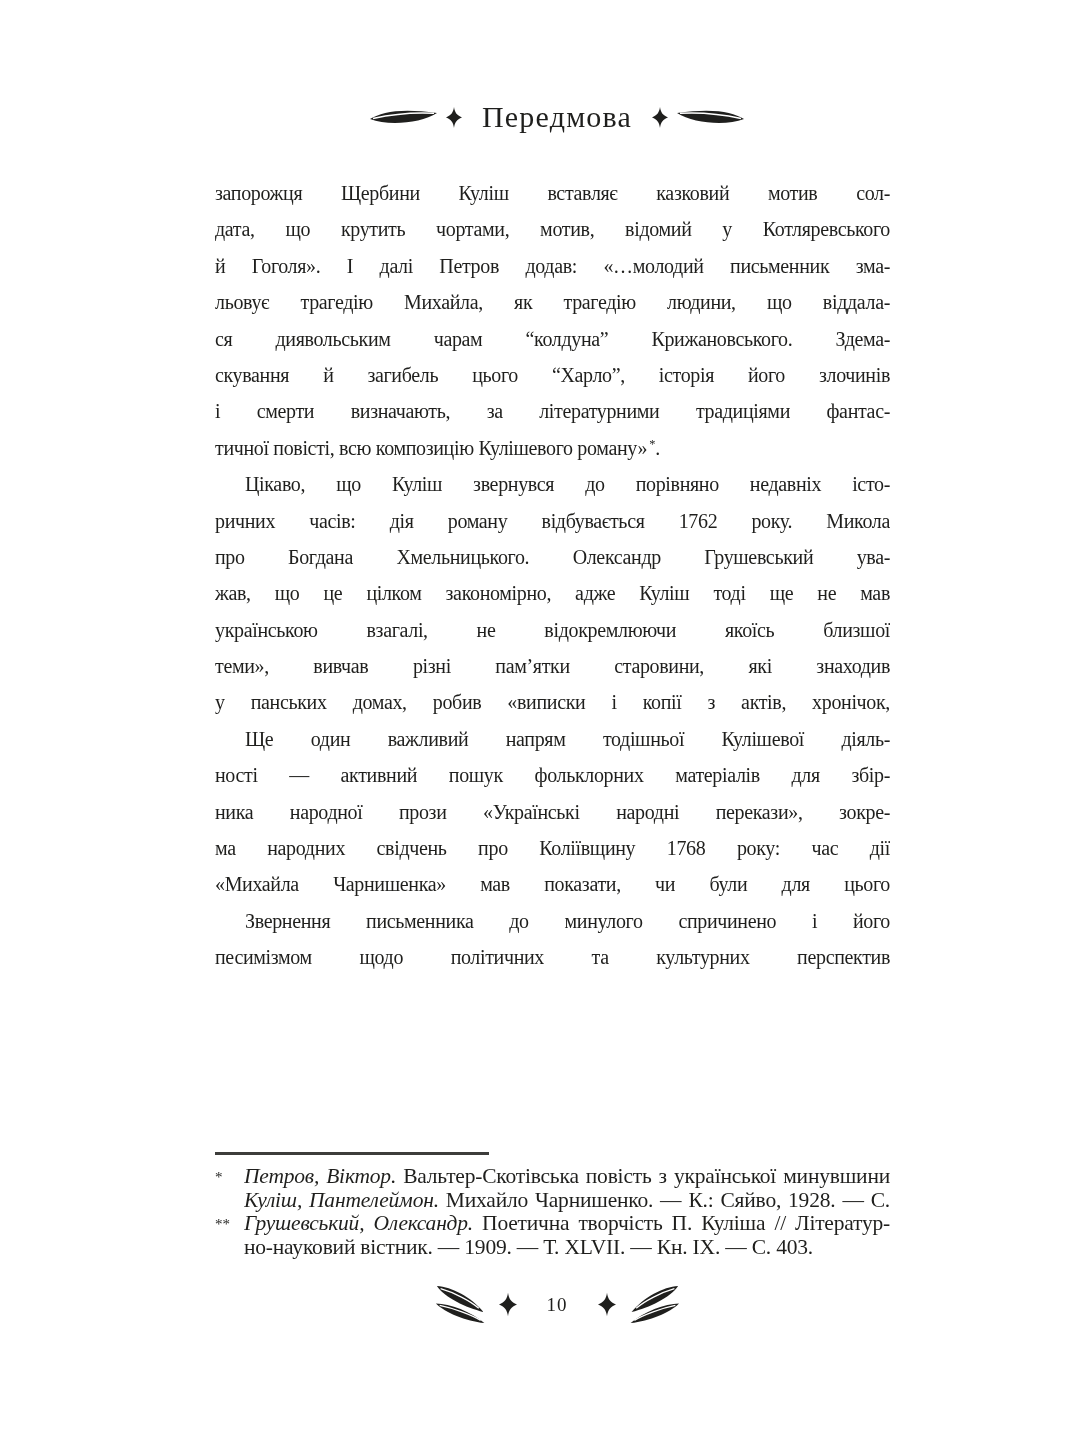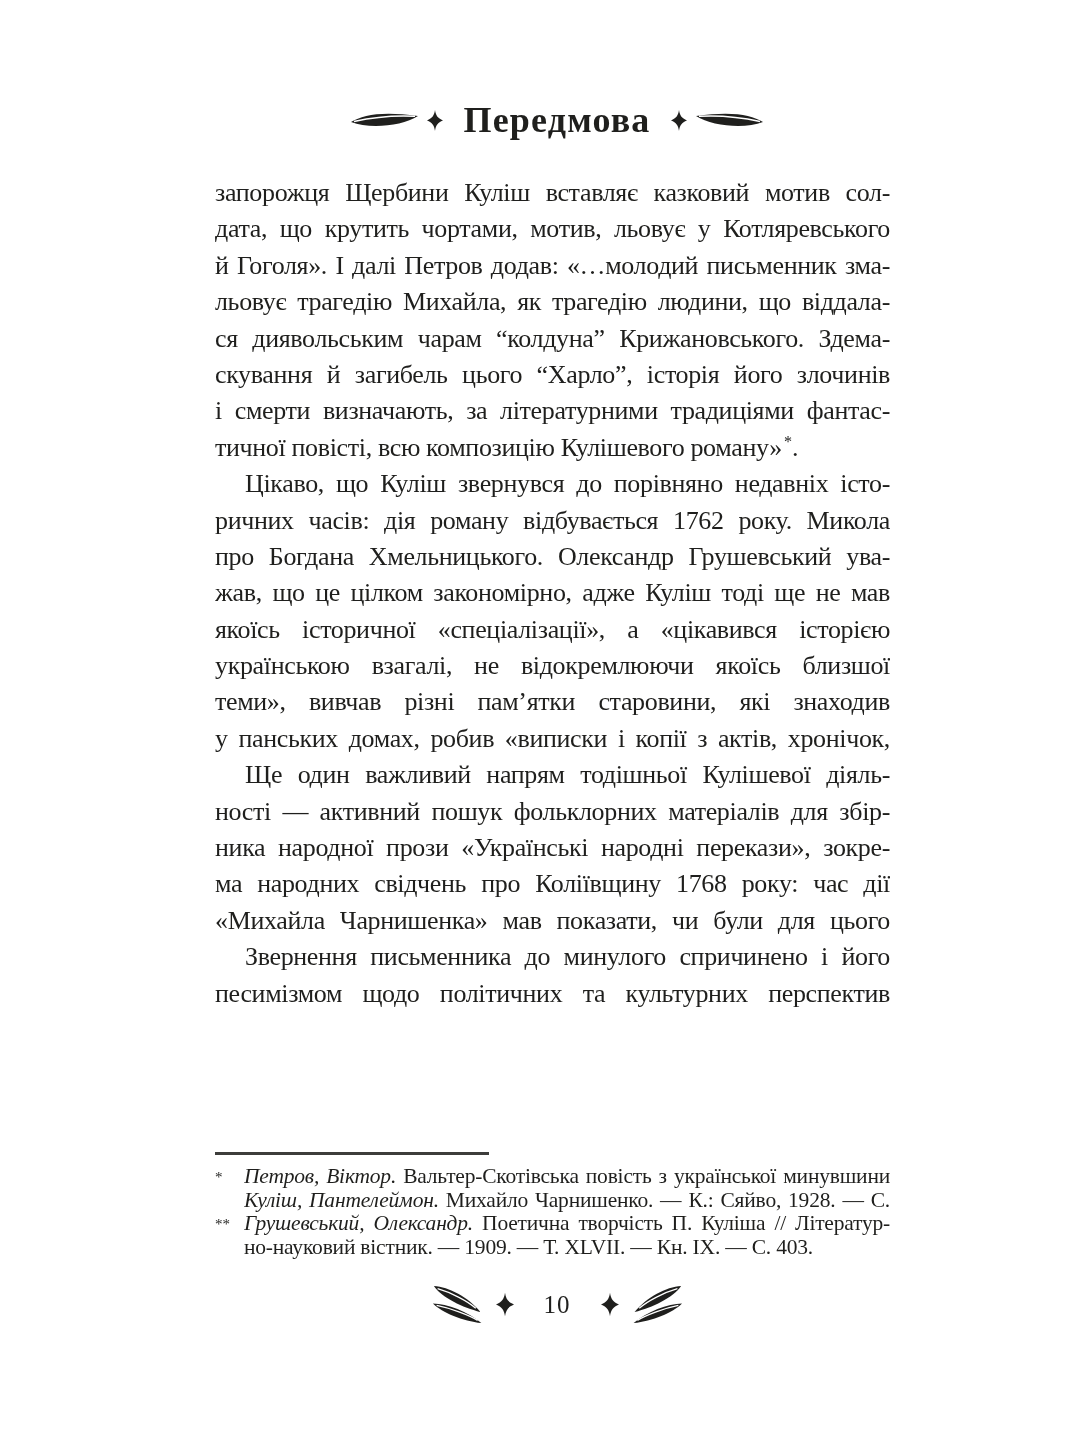--- a/index.html
+++ b/index.html
@@ -12,30 +12,30 @@
     overflow:hidden;
     margin:0 auto;
   }
   
   .chapter-header{
     position:absolute;top:102px;left:0;width:100%;
     display:flex;align-items:center;justify-content:center;
     padding-left:34px;box-sizing:border-box;
   }
   .chapter-title{
-    font-size:36px;letter-spacing:1.2px;line-height:1;
-    margin:0 20px;white-space:nowrap;font-weight:bold;
+    font-size:30px;letter-spacing:1.2px;line-height:1;
+    margin:0 20px;white-space:nowrap;
   }
   .orn{display:block;}
   .star{margin:0 0 0 7px;}
   .star.right{margin:0 7px 0 0;}
   
   .text-block{
     position:absolute;left:215px;top:175px;width:675px;
-    font-size:26px;line-height:36.4px;letter-spacing:-0.35px;
+    font-size:20px;line-height:36.4px;letter-spacing:-0.35px;
   }
   .para{margin:0;}
   .line{
     text-align:justify;text-align-last:justify;
     height:36.4px;overflow:hidden;
   }
   .line.left{text-align-last:left;}
   .line.indent{text-indent:30px;}
   .sup{
     font-size:62%;position:relative;top:-0.52em;
@@ -58,21 +58,21 @@
   }
   .fn-line{text-align:justify;text-align-last:justify;height:23.6px;overflow:hidden;}
   .fn-line.left{text-align-last:left;}
   
   .page-footer{
     position:absolute;top:1282px;left:0;width:100%;
     display:flex;align-items:center;justify-content:center;
     padding-left:34px;box-sizing:border-box;
   }
   .page-number{
-    font-size:25px;line-height:1;margin:0 30px;letter-spacing:1px;
+    font-size:19px;line-height:1;margin:0 30px;letter-spacing:1px;
   }
   .footer-star{margin:0 0 0 10px;}
   .footer-star.right{margin:0 10px 0 0;}
 </style>
 </head>
 <body>
 
 <div class="page">
 
   <div class="chapter-header">
@@ -89,34 +89,33 @@
     </svg>
     <svg class="orn" width="70" height="20" viewBox="0 0 70 20" style="transform:scaleX(-1)">
       <path d="M1 12 C13 4.5 33 1 68 6 C52 16 20 19.5 1 12 Z" fill="#1f1f1d"></path>
       <path d="M4 11.5 C22 7.5 45 5.2 65 6.3" fill="none" stroke="#ffffff" stroke-width="1.5"></path>
     </svg>
   </div>
 
   <div class="text-block">
       <div class="para">
         <div class="line"><span>запорожця Щербини Куліш вставляє казковий мотив сол-</span></div>
-        <div class="line"><span>дата, що крутить чортами, мотив, льовує у Котляревського</span></div>
+        <div class="line"><span>дата, що крутить чортами, мотив, відомий у Котляревського</span></div>
         <div class="line"><span>й Гоголя». І далі Петров додав: «…молодий письменник зма-</span></div>
         <div class="line"><span>льовує трагедію Михайла, як трагедію людини, що віддала-</span></div>
         <div class="line"><span>ся диявольським чарам “колдуна” Крижановського. Здема-</span></div>
         <div class="line"><span>скування й загибель цього “Харло”, історія його злочинів</span></div>
         <div class="line"><span>і смерти визначають, за літературними традиціями фантас-</span></div>
         <div class="line left"><span>тичної повісті, всю композицію Кулішевого роману»</span><span class="sup">*</span><span>.</span></div>
       </div>
       <div class="para">
         <div class="line indent"><span>Цікаво, що Куліш звернувся до порівняно недавніх істо-</span></div>
         <div class="line"><span>ричних часів: дія роману відбувається 1762 року. Микола</span></div>
         <div class="line"><span>про Богдана Хмельницького. Олександр Грушевський ува-</span></div>
         <div class="line"><span>жав, що це цілком закономірно, адже Куліш тоді ще не мав</span></div>
-        <div class="line"><span>якоїсь історичної «спеціалізації», а «цікавився історією</span></div>
         <div class="line"><span>українською взагалі, не відокремлюючи якоїсь близшої</span></div>
         <div class="line"><span>теми», вивчав різні пам’ятки старовини, які знаходив</span></div>
         <div class="line"><span>у панських домах, робив «виписки і копії з актів, хронічок,</span></div>
       </div>
       <div class="para">
         <div class="line indent"><span>Ще один важливий напрям тодішньої Кулішевої діяль-</span></div>
         <div class="line"><span>ності — активний пошук фольклорних матеріалів для збір-</span></div>
         <div class="line"><span>ника народної прози «Українські народні перекази», зокре-</span></div>
         <div class="line"><span>ма народних свідчень про Коліївщину 1768 року: час дії</span></div>
         <div class="line"><span>«Михайла Чарнишенка» мав показати, чи були для цього</span></div>

